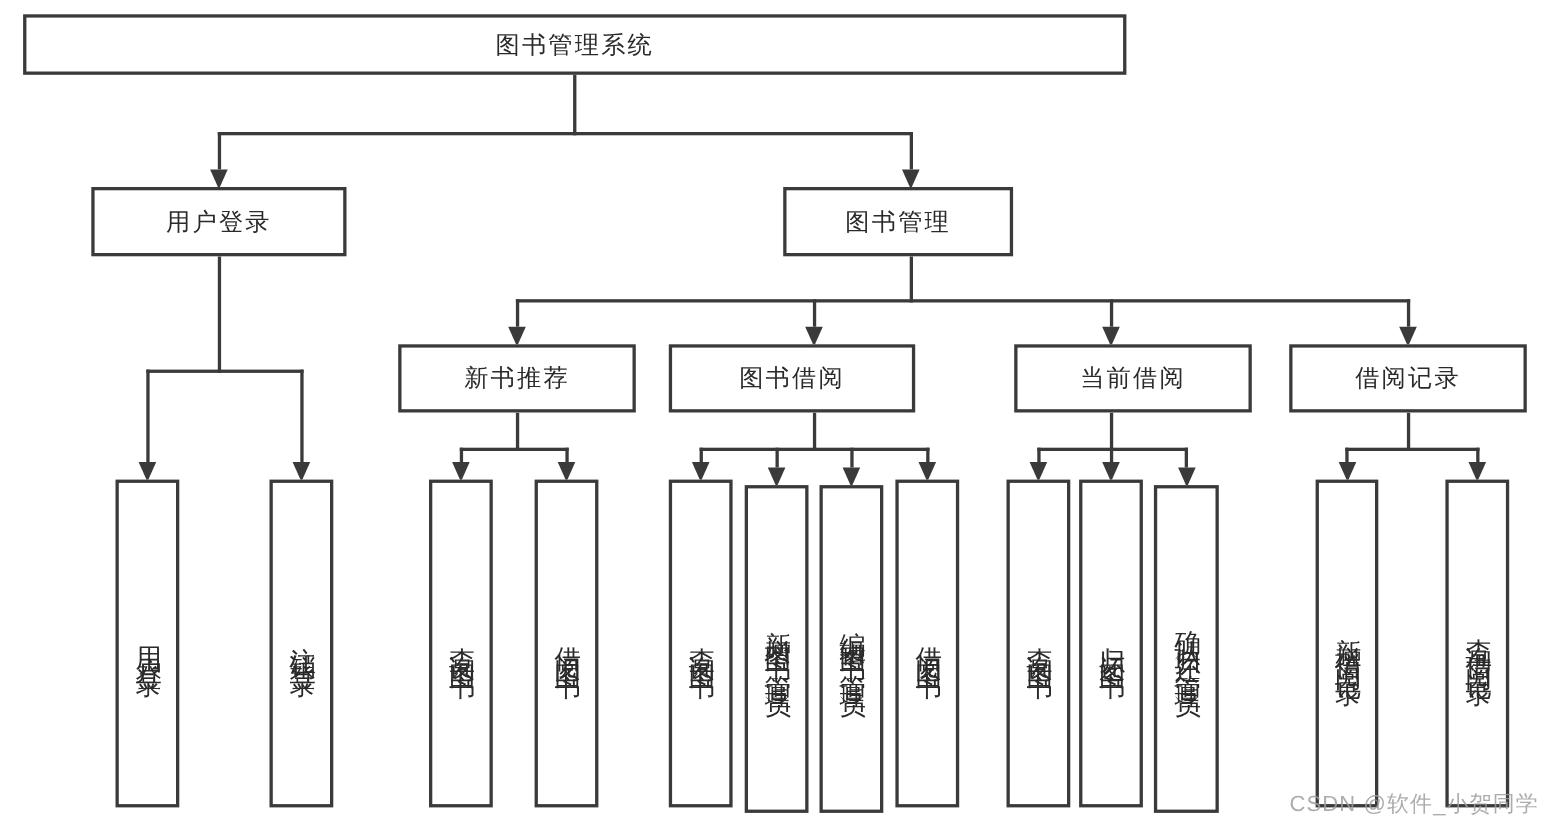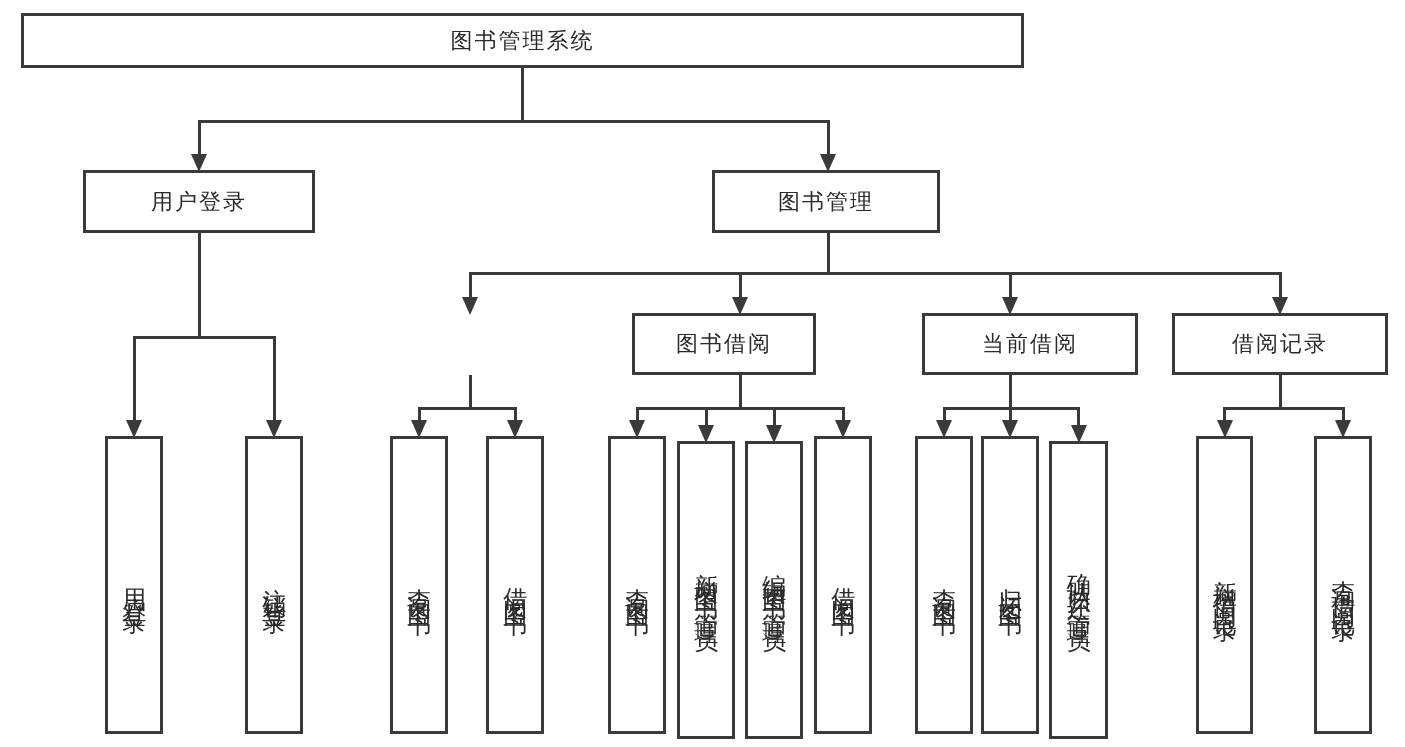--- a/index.html
+++ b/index.html
@@ -62,30 +62,34 @@
     color: rgba(158, 158, 158, 0.85);
     letter-spacing: 1px;
     z-index: 5;
     white-space: nowrap;
   }
 </style>
 </head>
 <body>
 
 <div id="stage">
+  <div class="watermark">CSDN @软件_小贺同学</div>
 <div class="node" style="left: 21px; top: 13px; width: 1003px; height: 55px; border-color: rgb(58, 58, 58);">
       <span class="node-label" style="color: rgb(42, 42, 42);">图书管理系统</span>
     </div>
     <div class="node" style="left: 83px; top: 170px; width: 232px; height: 63px; border-color: rgb(58, 58, 58);">
       <span class="node-label" style="color: rgb(42, 42, 42);">用户登录</span>
     </div>
-    <div class="node" style="left: 712px; top: 170px; width: 228px; height: 63px; border-color: rgb(58, 58, 58);">
+    <div class="node" style="left: 712px; top: 170px; width: 209px; height: 63px; border-color: rgb(58, 58, 58);">
       <span class="node-label" style="color: rgb(42, 42, 42);">图书管理</span>
     </div>
-    <div class="node" style="left: 632px; top: 313px; width: 184px; height: 62px; border-color: rgb(58, 58, 58); align-items: center;">
+    <div class="node" style="left: 362px; top: 313px; width: 216px; height: 62px; border-color: rgb(58, 58, 58);">
+      <span class="node-label" style="color: rgb(42, 42, 42);">新书推荐</span>
+    </div>
+    <div class="node" style="left: 608px; top: 313px; width: 224px; height: 62px; border-color: rgb(58, 58, 58); align-items: center;">
       <span class="node-label" style="color: rgb(42, 42, 42);">图书借阅</span>
     </div>
     <div class="node" style="left: 902px; top: 313px; width: 216px; height: 62px; border-color: rgb(58, 58, 58); margin-left: 20px;">
       <span class="node-label" style="color: rgb(42, 42, 42);">当前借阅</span>
     </div>
     <div class="node" style="left: 1172px; top: 313px; width: 216px; height: 62px; border-color: rgb(58, 58, 58);">
       <span class="node-label" style="color: rgb(42, 42, 42);">借阅记录</span>
     </div>
     <div class="node vertical" style="left: 105px; top: 436px; width: 58px; height: 298px; border-color: rgb(58, 58, 58);">
       <span class="node-label" style="color: rgb(42, 42, 42);">用户登录</span>

